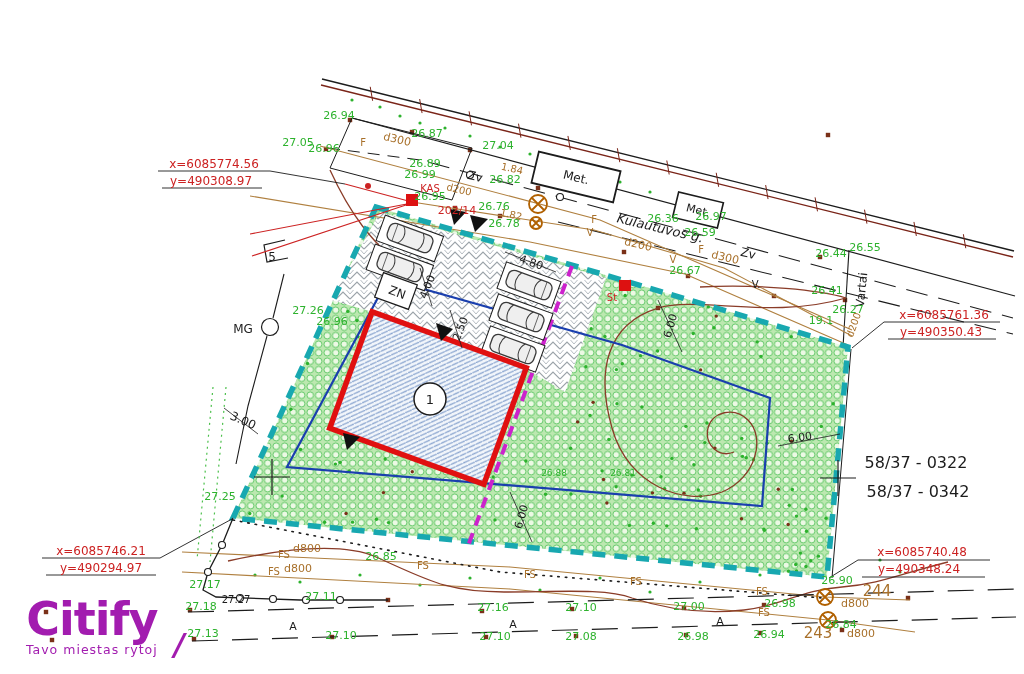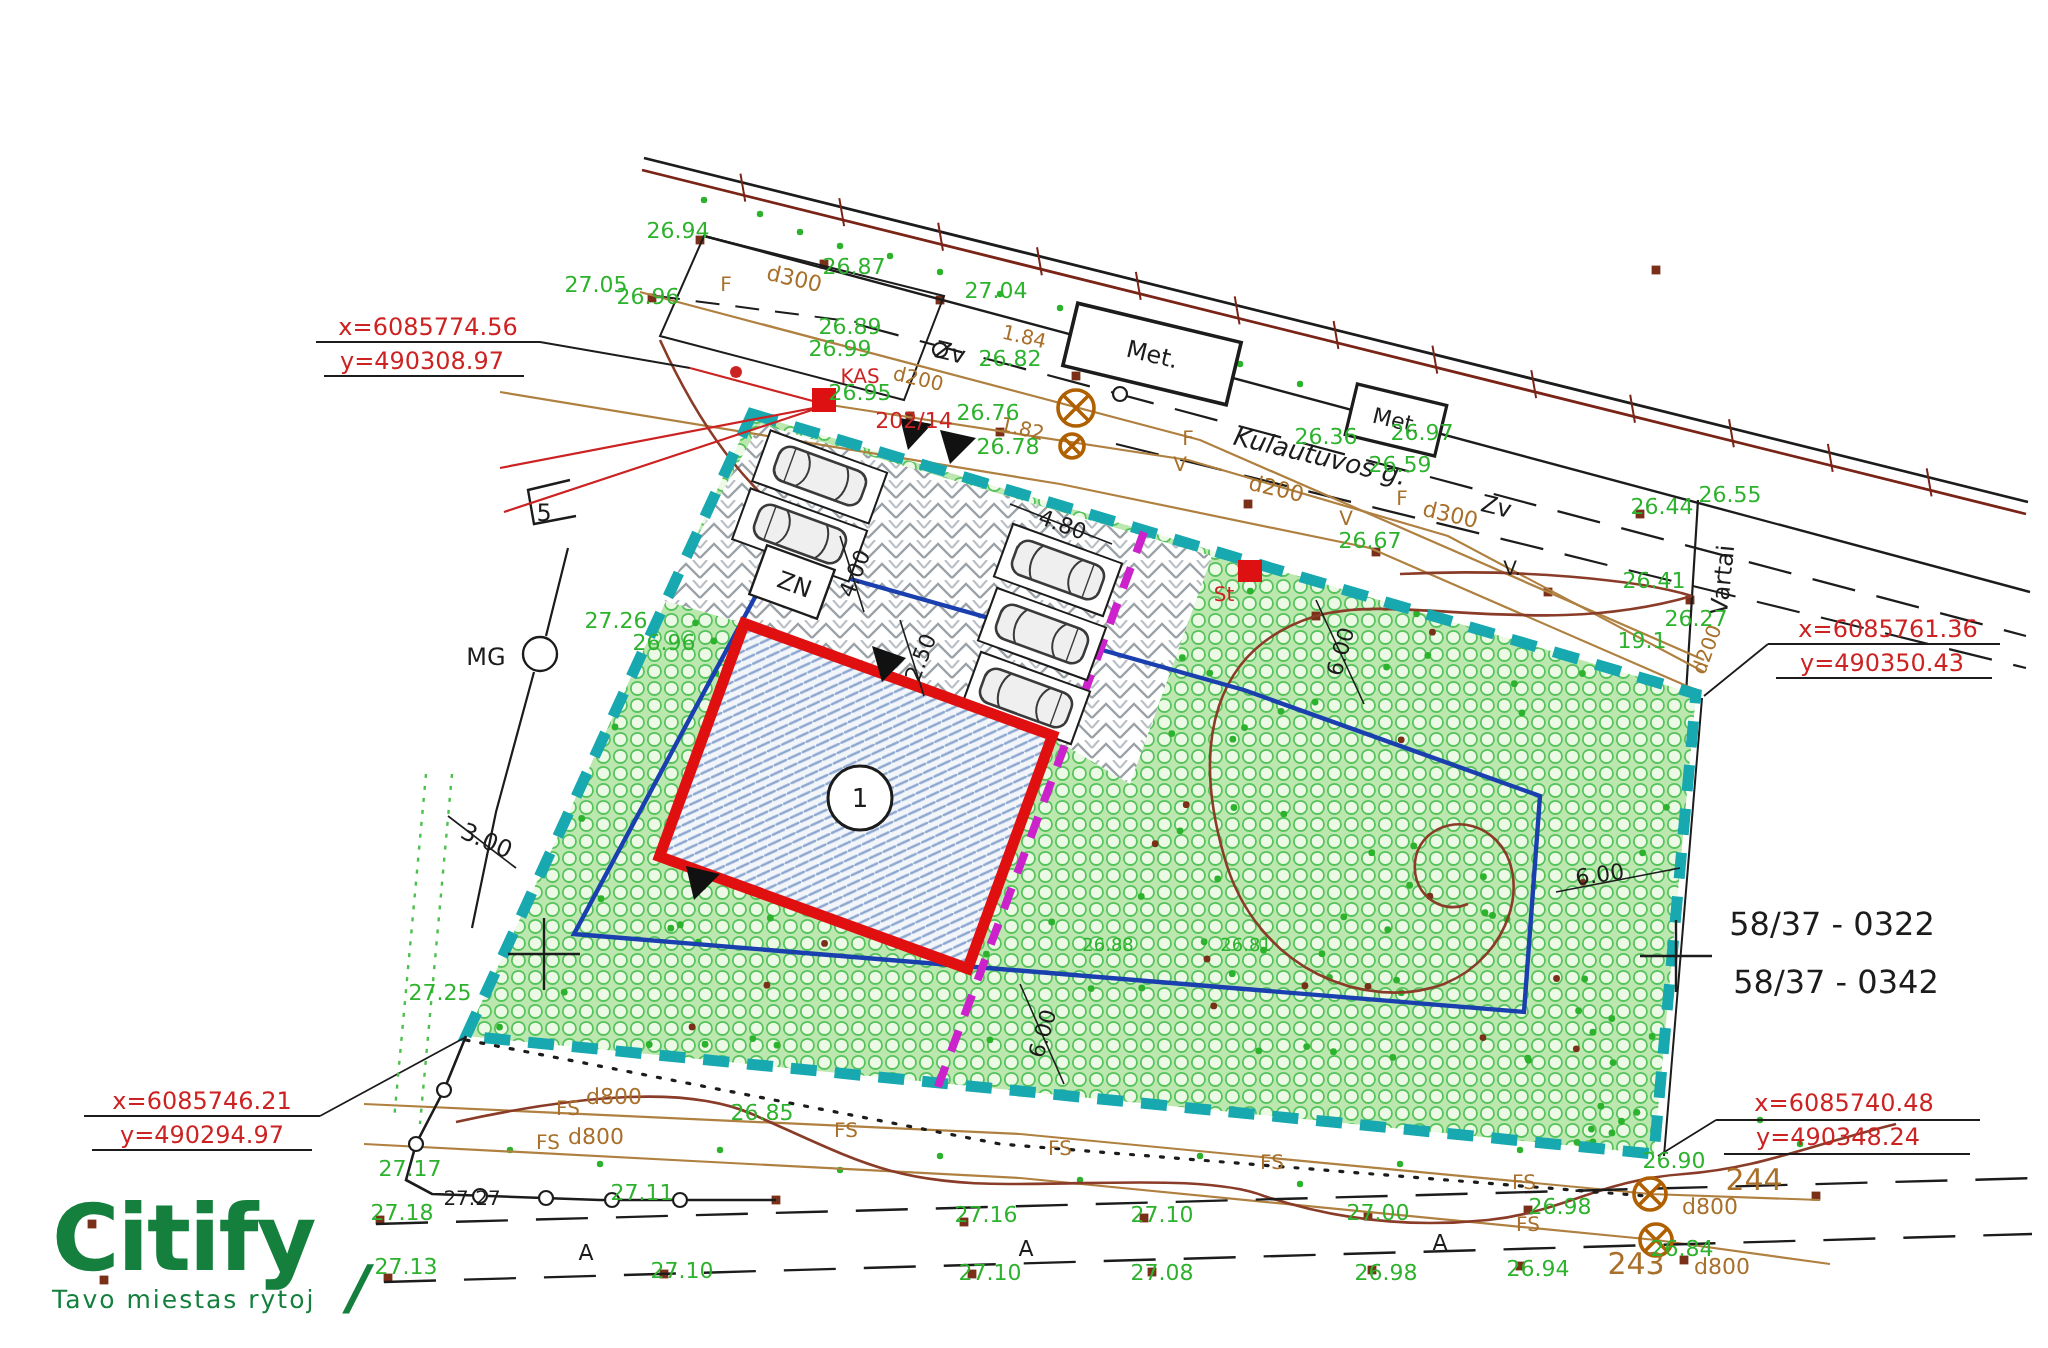--- a/index.html
+++ b/index.html
@@ -1,19 +1,19 @@
 <!DOCTYPE html>
 <html><head>
 <meta charset="utf-8">
 <style>
   html,body{margin:0;padding:0;background:#fff;}
   .canvas{position:relative;width:1024px;height:674px;background:#fff;overflow:hidden;
           font-family:"DejaVu Sans",sans-serif;}
   svg text{font-family:"DejaVu Sans",sans-serif;}
-  .watermark{position:absolute;left:26px;top:596px;color:#15803d;line-height:1;}
+  .watermark{position:absolute;left:26px;top:596px;color:#a21caf;line-height:1;text-align:center;}
   .watermark .brand{font-size:46px;font-weight:bold;letter-spacing:-1px;}
   .watermark .tagline{font-size:12.5px;margin-top:2px;letter-spacing:1px;}
   .watermark .mark{position:absolute;left:148px;top:34px;font-size:30px;font-weight:bold;font-style:italic;}
 </style>
 </head>
 <body>
 
 <div class="canvas">
 
 <svg id="plan-svg" width="1024" height="674" viewBox="0 0 1024 674">

